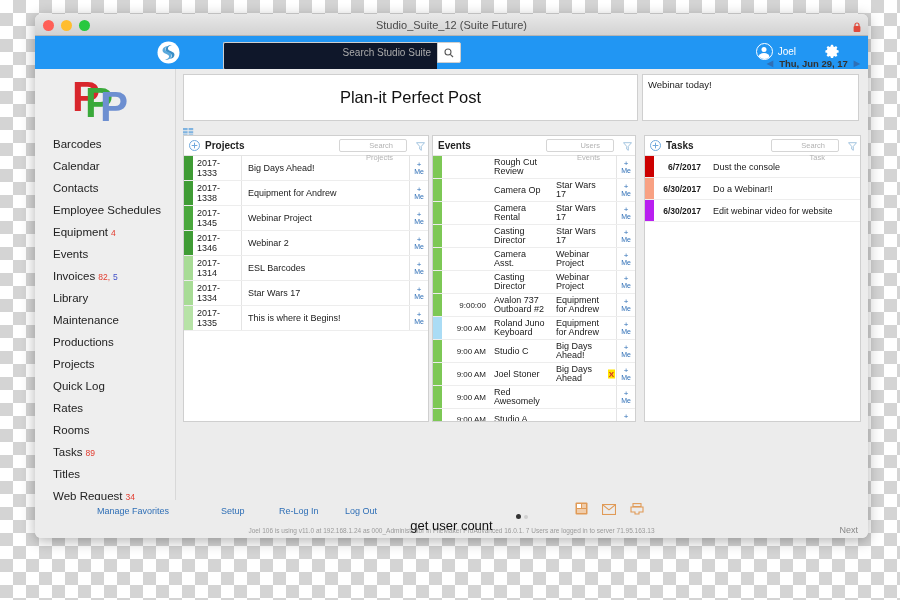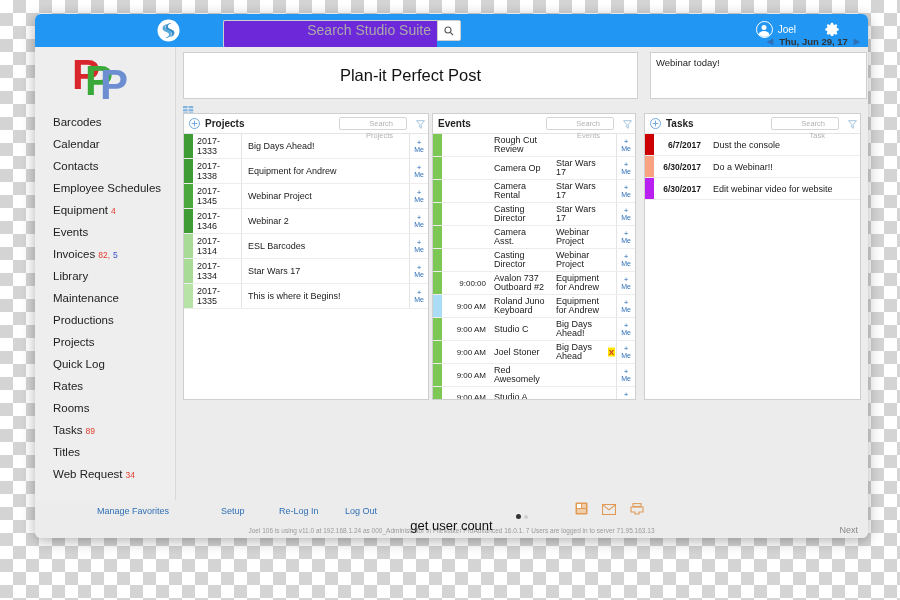--- a/index.html
+++ b/index.html
@@ -60,23 +60,23 @@
   .brand-mark {
     position: absolute; left: 122px; top: 5px;
     width: 23px; height: 23px;
   }
   .searchwrap {
     position: absolute; left: 188px; top: 6px;
     display: flex; height: 21px;
   }
   .searchbox {
     width: 214px; height: 28px;
-    background: #6d28d9; border: 1px solid #cfcfcf; border-right: none;
+    background: #0f172a; border: 1px solid #cfcfcf; border-right: none;
     border-radius: 2px 0 0 2px;
-    font-size: 14px; color: #aaa;
+    font-size: 10px; color: #aaa;
     text-align: right; padding: 0 6px;
     line-height: 19px;
   }
   .searchbtn {
     width: 24px; height: 21px; background: #fff;
     border: 1px solid #cfcfcf; border-radius: 0 2px 2px 0;
     display: flex; align-items: center; justify-content: center;
   }
   .user-area {
     position: absolute; right: 72px; top: 7px;
@@ -129,21 +129,21 @@
     display: flex; align-items: center; justify-content: center;
   }
   .banner-title { font-size: 16.5px; color: #111; }
   .datebar {
     position: absolute; right: 8px; top: -11px;
     display: flex; align-items: center; gap: 6px;
     font-size: 9.5px; color: #333; font-weight: bold;
   }
   .datebar .arrow { color: #2f6fb6; font-size: 8px; }
   .notepanel {
-    position: absolute; right: 1px; top: 5px;
+    position: absolute; right: 9px; top: 5px;
     width: 217px; height: 47px;
     background: #fff; border: 1px solid #cfcfcf;
     padding: 4px 5px; font-size: 9.5px; color: #222;
   }
   .gridicon { position: absolute; left: 7px; top: 56px; }
   
   .panel {
     position: absolute; top: 66px;
     background: #fff; border: 1px solid #cfcfcf;
     display: flex; flex-direction: column;
@@ -228,20 +228,34 @@
   .pdot { width: 4px; height: 4px; border-radius: 50%; background: #cfcfcf; }
   .pdot.active { background: #333; width: 5px; height: 5px; }
 </style>
 </head>
 <body>
 
 <div id="backdrop"></div>
 
 <div id="window">
 
+  <div class="titlebar">
+    <div class="traffic">
+      <span class="dot red"></span>
+      <span class="dot yellow"></span>
+      <span class="dot green"></span>
+    </div>
+    <div class="wtitle">Studio_Suite_12 (Suite Future)</div>
+    <span class="lock-icon">
+      <svg width="8" height="11" viewBox="0 0 8 11">
+          <path d="M2 4V3a2 2 0 014 0v1" fill="none" stroke="#e04a3c" stroke-width="1.2"></path>
+          <rect x="0.6" y="4" width="6.8" height="6" rx="1" fill="#e04a3c"></rect>
+        </svg>
+    </span>
+  </div>
 
   <div class="appbar">
     <span class="brand-mark">
       <svg width="23" height="23" viewBox="0 0 23 23">
         <circle cx="11.5" cy="11.5" r="11" fill="#ffffff"></circle>
         <path d="M15 4c-4 0-6.5 2-6.5 4.6 0 3.8 6.5 3.2 6.5 6.4 0 1.7-2 2.6-4 2.6 3.8.6 6.5-1.2 6.5-3.9 0-3.8-6.6-3.4-6.6-6.3C10.9 5.9 12.8 4.6 15 4z" fill="#3a8fc7"></path>
         <path d="M8 19c4 0 6.5-2 6.5-4.6 0-3.8-6.5-3.2-6.5-6.4 0-1.7 2-2.6 4-2.6C8.2 4.8 5.5 6.6 5.5 9.3c0 3.8 6.6 3.4 6.6 6.3 0 1.5-1.9 2.8-4.1 3.4z" fill="#5aa9dc"></path>
       </svg>
     </span>
     <div class="searchwrap">
@@ -407,21 +421,21 @@
                 <span class="plus">+</span>
                 <span class="me">Me</span>
               </div>
             </div>
           </div>
       </div>
 
       <div class="panel panel-events">
         <div class="panel-head">
           <span class="panel-title">Events</span>
-          <div class="panel-search">Search Events</div>
+          <div class="panel-search">Users Events</div>
           <span style="margin-left:4px">
             <svg width="9" height="9" viewBox="0 0 9 9">
                 <path d="M0.5 0.7h8L5.3 4.4v3.9L3.7 7.1V4.4z" fill="none" stroke="#9bbfdc" stroke-width="0.9"></path>
               </svg>
           </span>
         </div>
         <div class="panel-rows" id="events-rows">
             <div class="row">
               <div class="cbar" style="background:#7dc855"></div>
               <div class="cell e-time"></div>

